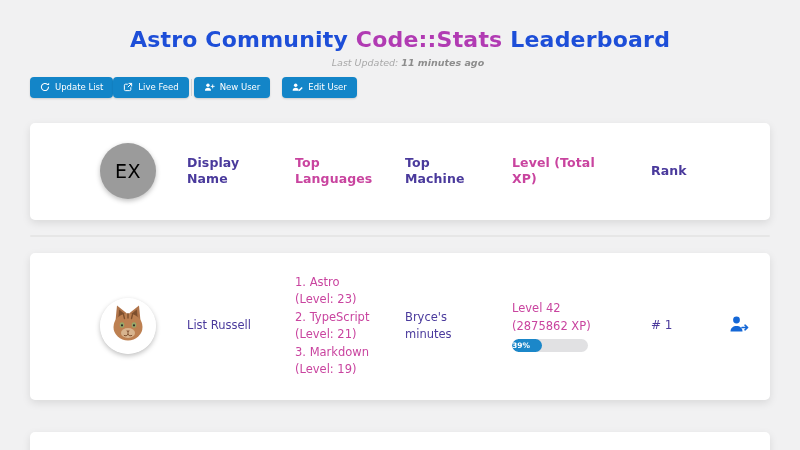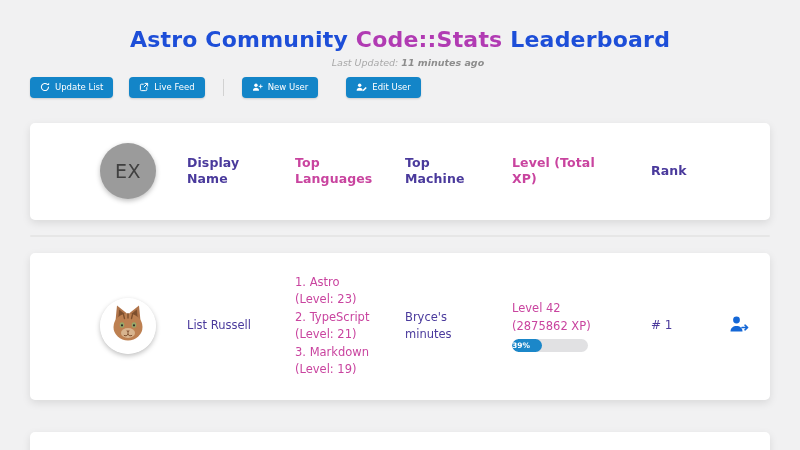--- a/index.html
+++ b/index.html
@@ -31,21 +31,20 @@
     color: #a8a8a8;
     margin-top: 3px;
     padding-left: 16px;
   }
   .subtitle .lu-value { font-weight: bold; color: #8d8d8d; }
 
   
   .toolbar {
     display: flex;
     align-items: center;
-    gap: 16px;
     margin: 9px 0 0 30px;
     height: 21px;
   }
   .btn {
     display: inline-flex;
     align-items: center;
     gap: 5px;
     height: 21px;
     padding: 0 10px;
     background: #1385c8;
@@ -117,21 +116,21 @@
     font-size: 11.5px;
     line-height: 17.5px;
   }
 
   
   .ex-avatar {
     width: 56px;
     height: 56px;
     border-radius: 50%;
     background: #9b9b9b;
-    color: #404040;
+    color: #000000;
     display: flex;
     align-items: center;
     justify-content: center;
     font-size: 19px;
     letter-spacing: 0.5px;
     box-shadow: 0 2px 5px rgba(0,0,0,0.25);
   }
   .user-avatar {
     width: 56px;
     height: 56px;

